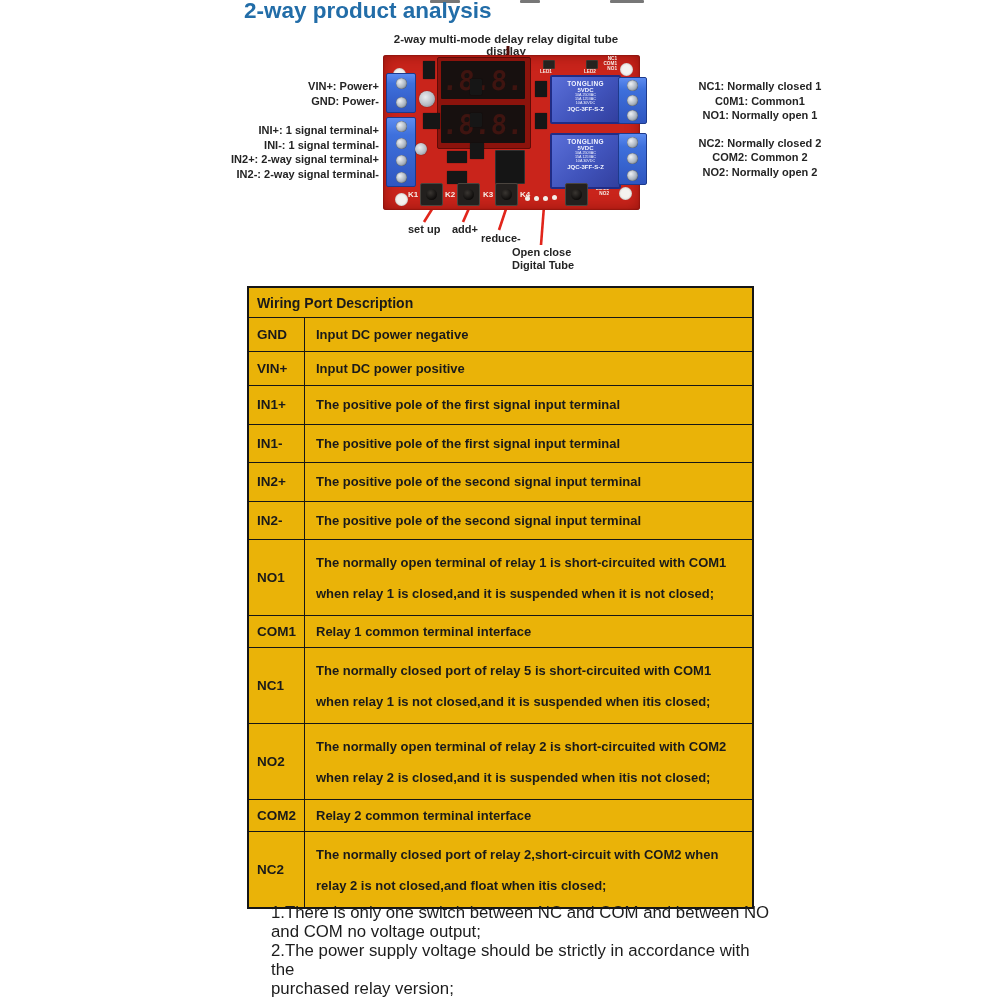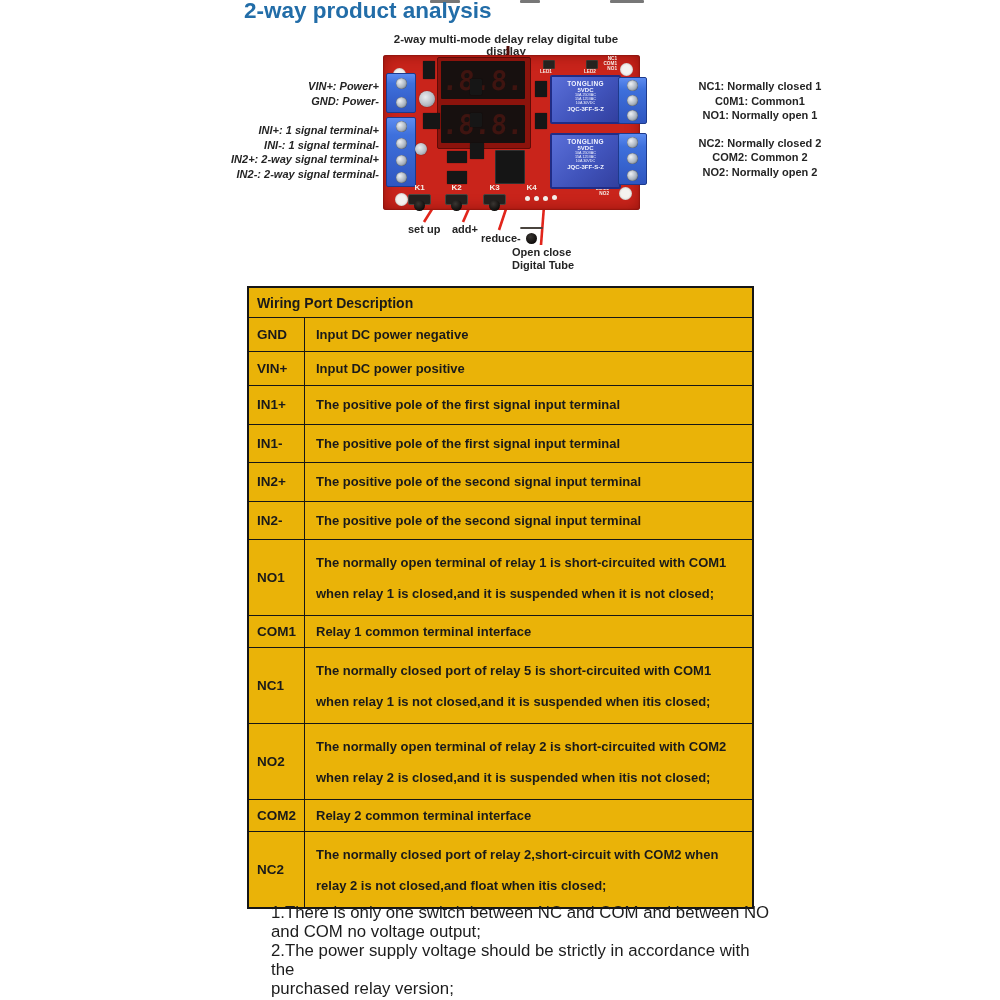--- a/index.html
+++ b/index.html
@@ -6,21 +6,21 @@
   #canvas{position:relative;width:1000px;height:1000px;background:#ffffff;
           font-family:"Liberation Sans",sans-serif;color:#1a1a1a;overflow:hidden;}
   .abs{position:absolute;}
 
   
   .page-title{left:244px;top:-3px;font-size:22.5px;line-height:27px;font-weight:700;color:#226da8;}
   .frag{background:#4a4a4a;opacity:.75;border-radius:1px;}
 
   
   .caption{left:381px;top:33px;width:250px;text-align:center;font-size:11.5px;font-weight:600;color:#262626;}
-  .left-labels{left:0;top:79px;width:379px;text-align:right;font-style:italic;}
+  .left-labels{left:0;top:79px;width:379px;text-align:right;}
   .left-labels div{font-size:11px;font-weight:600;line-height:14.5px;color:#242424;}
   .left-labels div:nth-child(3){margin-top:15px;}
   .right-labels{left:650px;top:79px;width:220px;text-align:center;}
   .right-labels div{font-size:11px;font-weight:600;line-height:14.5px;color:#242424;}
   .right-labels div:nth-child(4){margin-top:13px;}
   .blabel{font-size:11px;font-weight:600;color:#242424;white-space:pre-line;line-height:13px;}
   .blabel.i0{left:408px;top:223px;}
   .blabel.i1{left:452px;top:223px;}
   .blabel.i2{left:481px;top:232px;}
   .blabel.i3{left:512px;top:246px;}
@@ -52,21 +52,21 @@
   .chip{position:absolute;left:112px;top:95px;width:28px;height:32px;background:#151515;border:1px solid #303030;border-radius:1px;}
   .smd{position:absolute;background:#161616;border-radius:1px;box-shadow:0 0 1px #000;}
   .capacitor{position:absolute;border-radius:50%;
          background:radial-gradient(circle at 40% 38%,#e9ecef,#b8bec6 55%,#707a86 100%);
          box-shadow:0 0 1px #222;}
   .silk{position:absolute;color:#f5efe8;font-size:6px;font-weight:700;line-height:6.4px;
         white-space:pre-line;transform:scale(.78);transform-origin:top left;}
   .silk.right{text-align:right;transform-origin:top right;}
   .ledpart{position:absolute;width:10px;height:7px;background:#26221f;border:1px solid #3c342e;border-radius:1px;}
   .dot{position:absolute;width:5px;height:5px;border-radius:50%;background:#f2efe9;}
-  .kwrap{position:absolute;top:128px;height:22px;display:flex;align-items:center;gap:2px;flex-direction:column;}
+  .kwrap{position:absolute;top:128px;height:22px;display:flex;align-items:center;gap:2px;}
   .kwrap.i0{left:25px;} .kwrap.i1{left:62px;} .kwrap.i2{left:100px;} .kwrap.i3{left:137px;gap:35px;}
   .klabel{color:#f5efe8;font-size:8px;font-weight:700;}
   .kbtn{width:21px;height:21px;background:#23201e;border:1px solid #4a443e;border-radius:2px;position:relative;}
   .kbtn::after{content:"";position:absolute;left:5px;top:5px;width:11px;height:11px;border-radius:50%;
                background:radial-gradient(circle at 40% 35%,#3a3632,#0c0a09 75%);}
 
   
   .wtable{left:247px;top:286px;width:503px;border:2px solid #161616;background:#eab308;}
   .thead{height:29px;display:flex;align-items:center;padding-left:8px;font-size:14px;font-weight:700;}
   .trow{display:flex;border-top:1.5px solid #161616;height:37.5px;}

